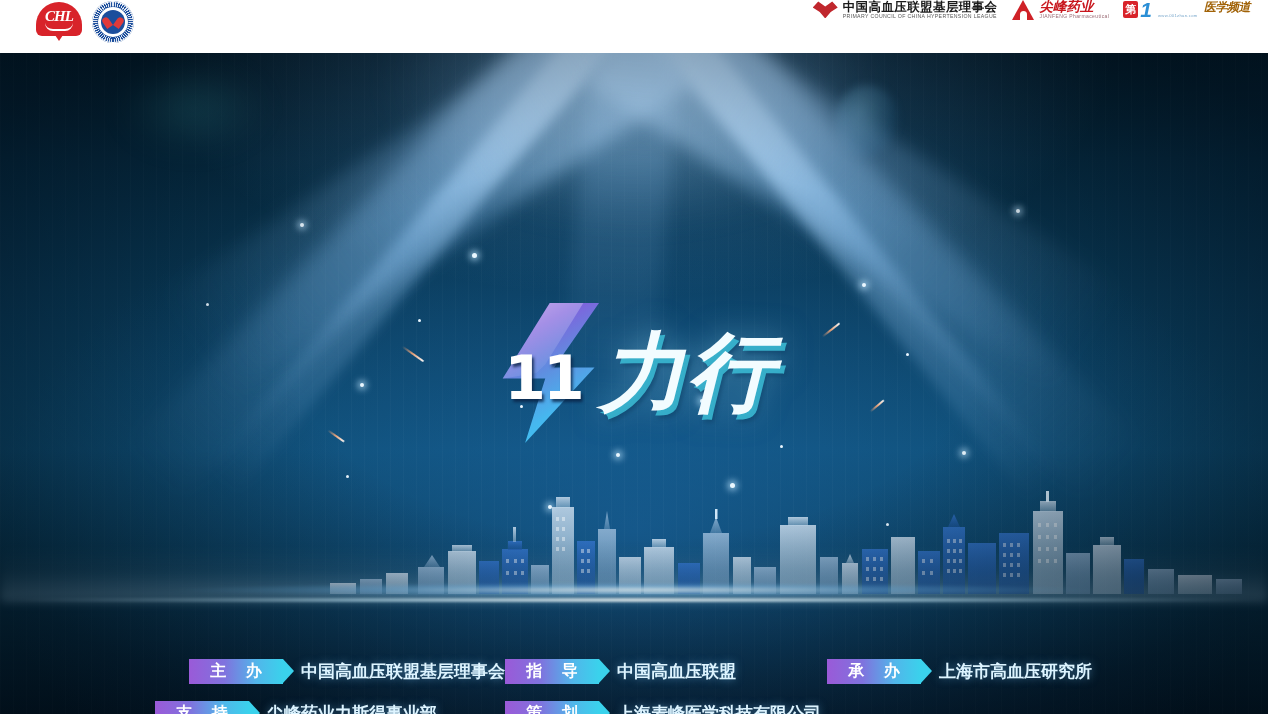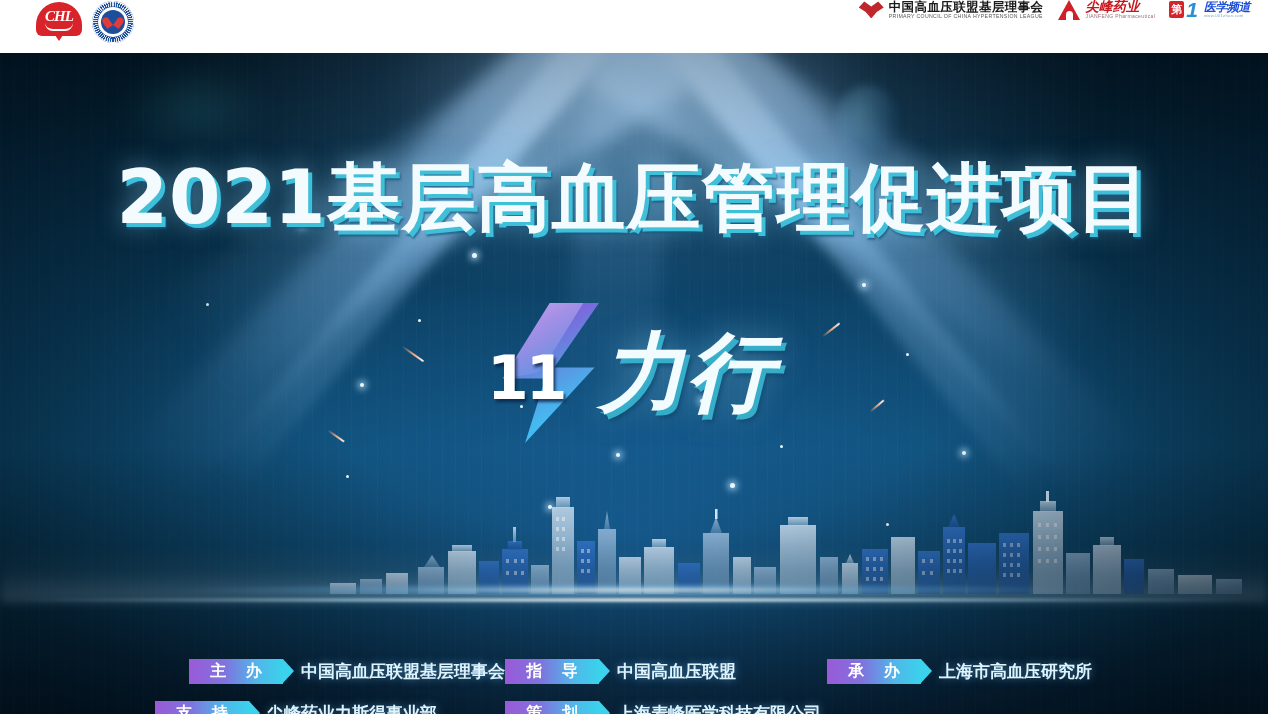--- a/index.html
+++ b/index.html
@@ -91,21 +91,21 @@
   .mk-mf:before{left:0;transform:rotate(-18deg);}
   .mk-mf:after{right:0;background:#1a7fc1;transform:rotate(18deg) scaleX(-1);}
   .mf-main{font-size:17px;font-weight:bold;color:#1464a5;letter-spacing:-.4px;line-height:1;}
   .mf-sub{font-size:5.4px;color:#1464a5;letter-spacing:1.6px;}
   .mf-cn{font-size:15px;font-weight:bold;color:#1464a5;margin-left:2px;}
 
   
   .mk-d1{display:flex;align-items:center;gap:1px;}
   .d1-red{background:#d8232a;color:#fff;font-size:11px;font-weight:bold;padding:1px 2px;border-radius:2px;}
   .d1-one{color:#2b8fd6;font-size:21px;font-weight:bold;font-style:italic;line-height:.9;margin:0 1px;}
-  .d1-cn{font-size:12px;font-weight:bold;font-style:italic;color:#1d4ed8;letter-spacing:-.5px;}
+  .d1-cn{font-size:12px;font-weight:bold;font-style:italic;color:#a16207;letter-spacing:-.5px;margin-left:46px;}
   .d1-url{font-size:4.2px;color:#7aa8cc;letter-spacing:.3px;}
 
   
   #poster{
     position:absolute;left:0;top:53px;width:1268px;height:661px;
     overflow:hidden;
     background:
       radial-gradient(ellipse 680px 330px at 50% 2%, rgba(120,190,255,.34), rgba(20,70,120,0) 70%),
       radial-gradient(ellipse 900px 520px at 50% 72%, rgba(30,110,180,.55), rgba(5,30,55,0) 72%),
       linear-gradient(180deg,#031a26 0%,#062b41 16%,#0a3d5c 42%,#0d4a6d 60%,#083449 80%,#03131d 100%);
@@ -189,21 +189,21 @@
   
   #bolt{position:relative;width:112px;height:140px;margin:0 -6px;}
   .bolt-shape{position:absolute;inset:0;
     background:linear-gradient(150deg,#9a5ad8 0%,#7f62dc 26%,#5f8fe0 50%,#46b7ef 72%,#36d2f5 100%);
     clip-path:polygon(56% 0%, 100% 0%, 60% 46%, 96% 46%, 34% 100%, 52% 54%, 14% 54%);
     filter:drop-shadow(2px 3px 3px rgba(6,30,60,.75));}
   .bolt-hl{position:absolute;inset:0;
     background:linear-gradient(150deg,rgba(255,255,255,.55),rgba(255,255,255,0) 55%);
     clip-path:polygon(56% 0%, 86% 0%, 52% 44%, 44% 50%, 14% 54%);}
   #bolt .num{
-    position:absolute;left:0;top:40px;width:112px;
+    position:absolute;left:0;top:40px;width:112px;text-align:center;
     font-family:"DejaVu Sans","Liberation Sans",sans-serif;
     font-weight:bold;font-size:60px;color:#ffffff;letter-spacing:-3px;
     text-shadow:2px 3px 3px rgba(10,35,70,.8);
   }
 
   #dateline{
     position:absolute;left:0;top:432px;width:1268px;text-align:center;
     font-family:"DejaVu Sans","Liberation Sans",sans-serif;
     font-weight:bold;font-size:30px;color:#f2fbff;letter-spacing:.5px;
     text-shadow:0 0 14px rgba(140,215,255,.75), 2px 2px 3px rgba(5,35,60,.85);
@@ -338,21 +338,20 @@
     <div class="pt g" style="left:1016px;top:156px;width:4px;height:4px;"></div>
     <div class="pt g" style="left:730px;top:430px;width:5px;height:5px;"></div>
     <div class="pt" style="left:886px;top:470px;width:3px;height:3px;"></div>
     <div class="pt g" style="left:548px;top:452px;width:4px;height:4px;"></div>
 
     <div class="streak" style="left:400px;top:300px;"></div>
     <div class="streak" style="left:326px;top:382px;width:20px;"></div>
     <div class="streak" style="left:820px;top:276px;width:22px;transform:rotate(-38deg);"></div>
     <div class="streak" style="left:868px;top:352px;width:18px;transform:rotate(-40deg);"></div>
 
-    <div id="mainTitle">2021基层高血压管理促进项目</div>
 
     <div id="subWrap">
       <span id="bolt">
         <span class="bolt-shape"></span>
         <span class="bolt-hl"></span>
         <span class="num">11</span>
       </span>
       <span class="subtxt">力行</span>
     </div>
 

